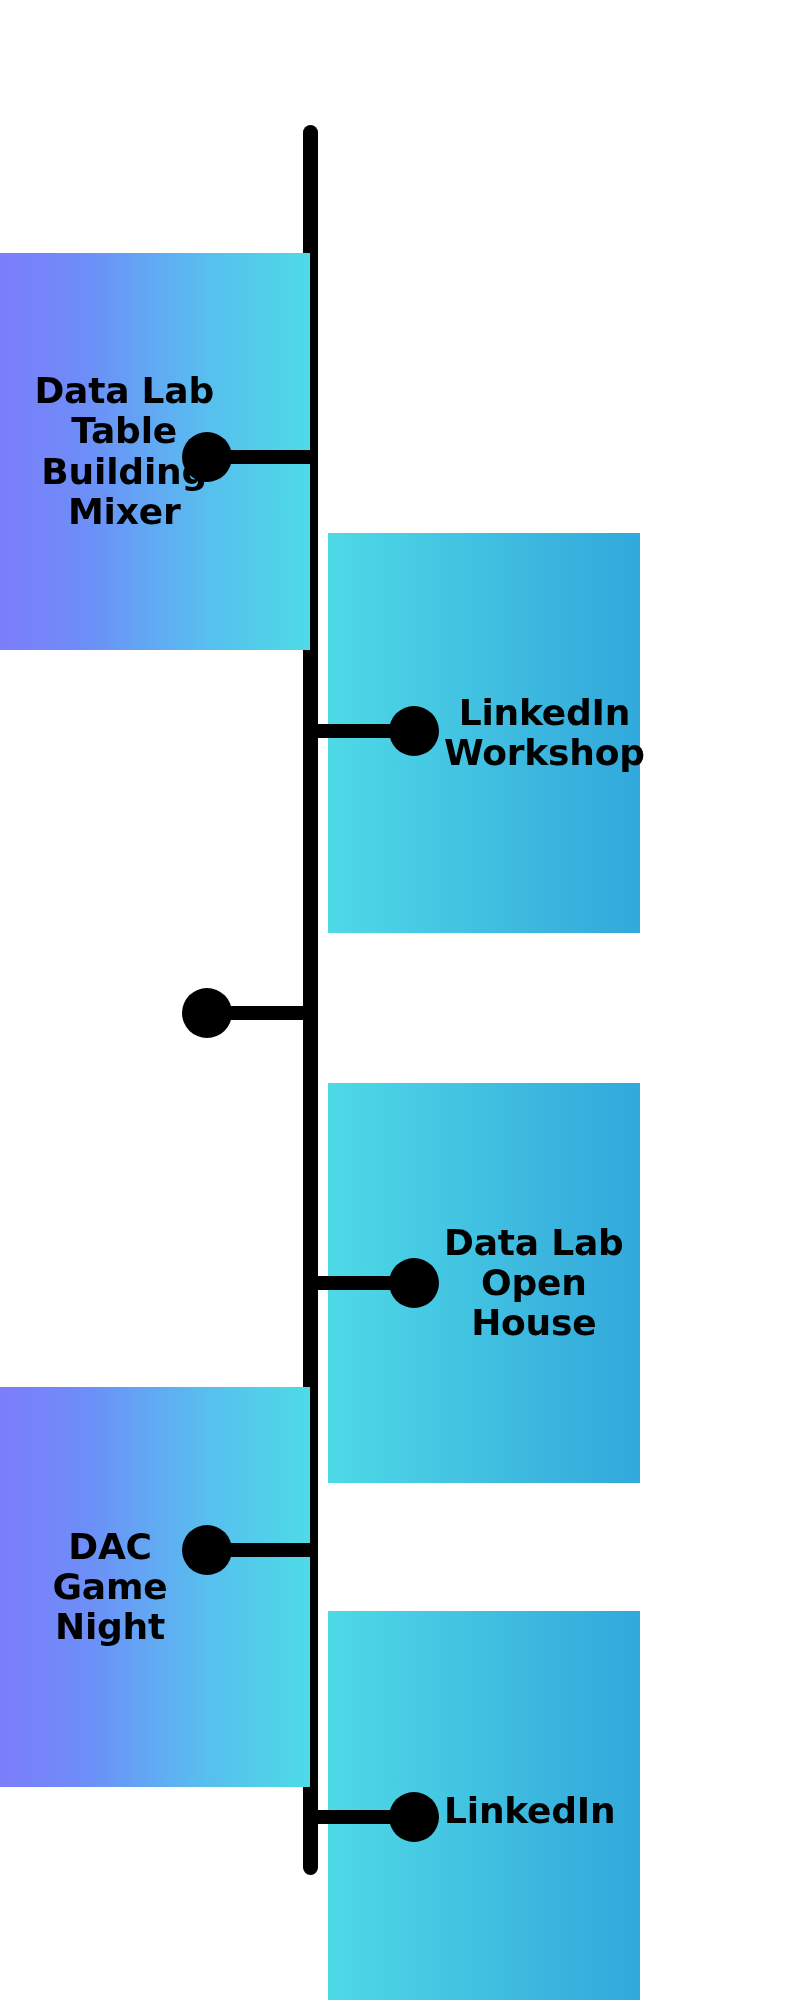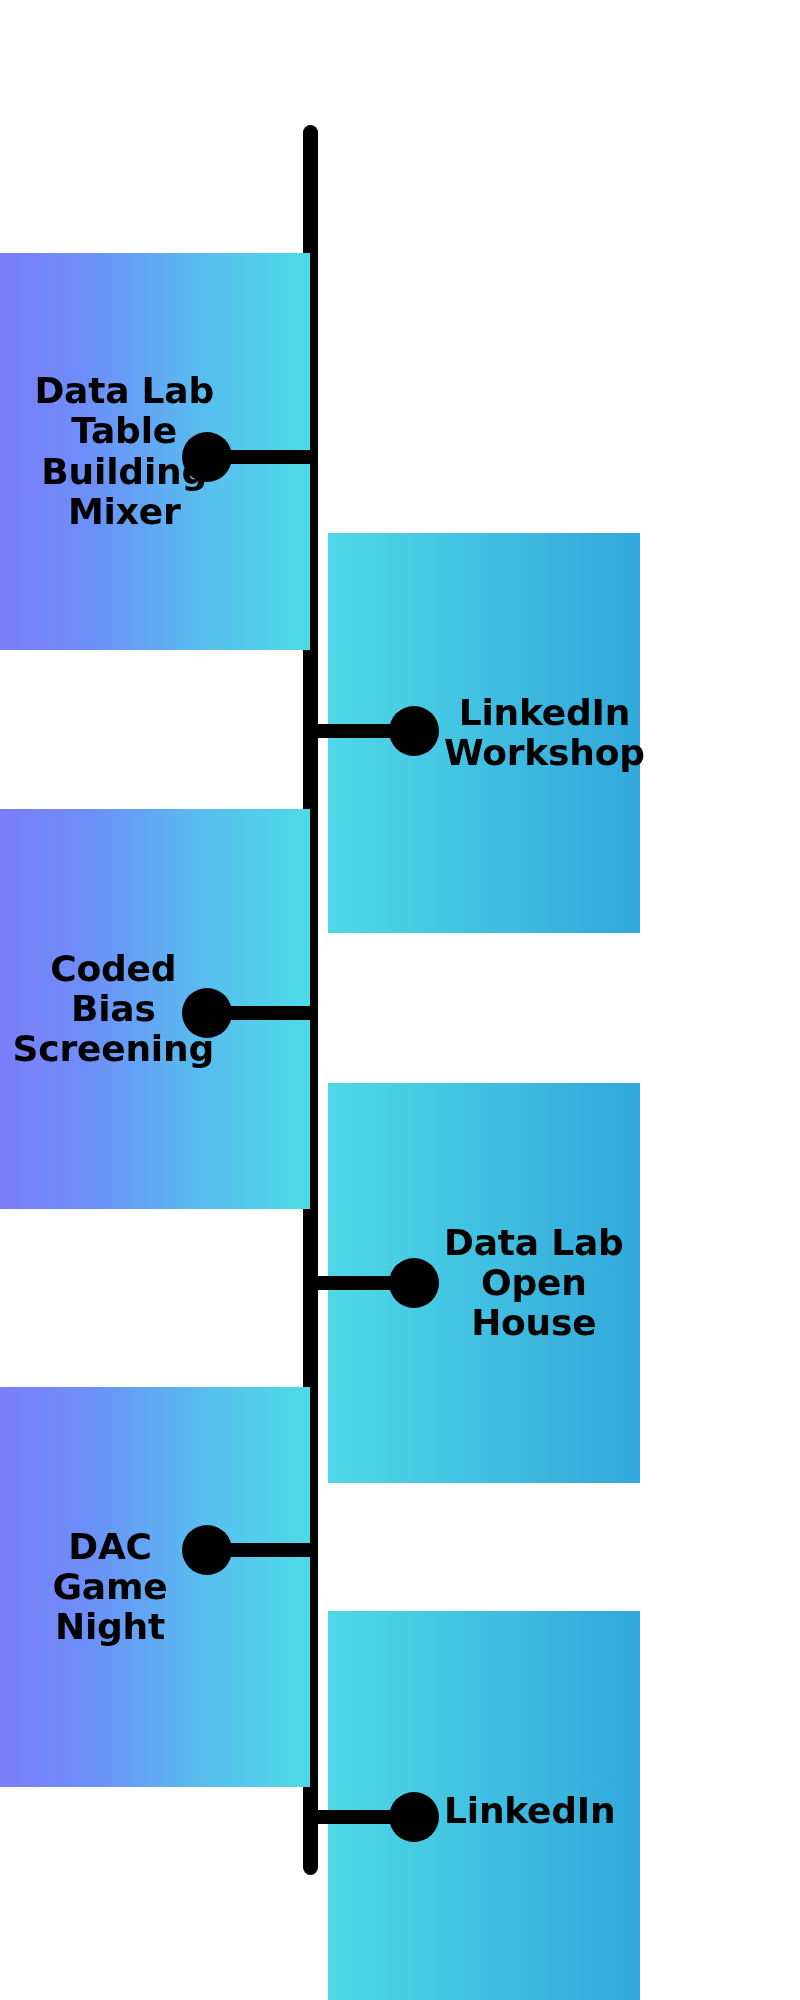--- a/index.html
+++ b/index.html
@@ -111,25 +111,20 @@
 
   <div class="event-block right" style="top: 533px; height: 400px;">
     <span class="event-label">LinkedIn
 Workshop</span>
   </div>
   <div class="node right" style="left: 414px; top: 731px;">
     <span class="stem"></span>
     <span class="dot"></span>
   </div>
 
-  <div class="event-block left" style="top: 809px; height: 400px;">
-    <span class="event-label">Coded
-Bias
-Screening</span>
-  </div>
   <div class="node left" style="left: 207px; top: 1013px;">
     <span class="stem"></span>
     <span class="dot"></span>
   </div>
 
   <div class="event-block right" style="top: 1083px; height: 400px;">
     <span class="event-label">Data Lab
 Open
 House</span>
   </div>

